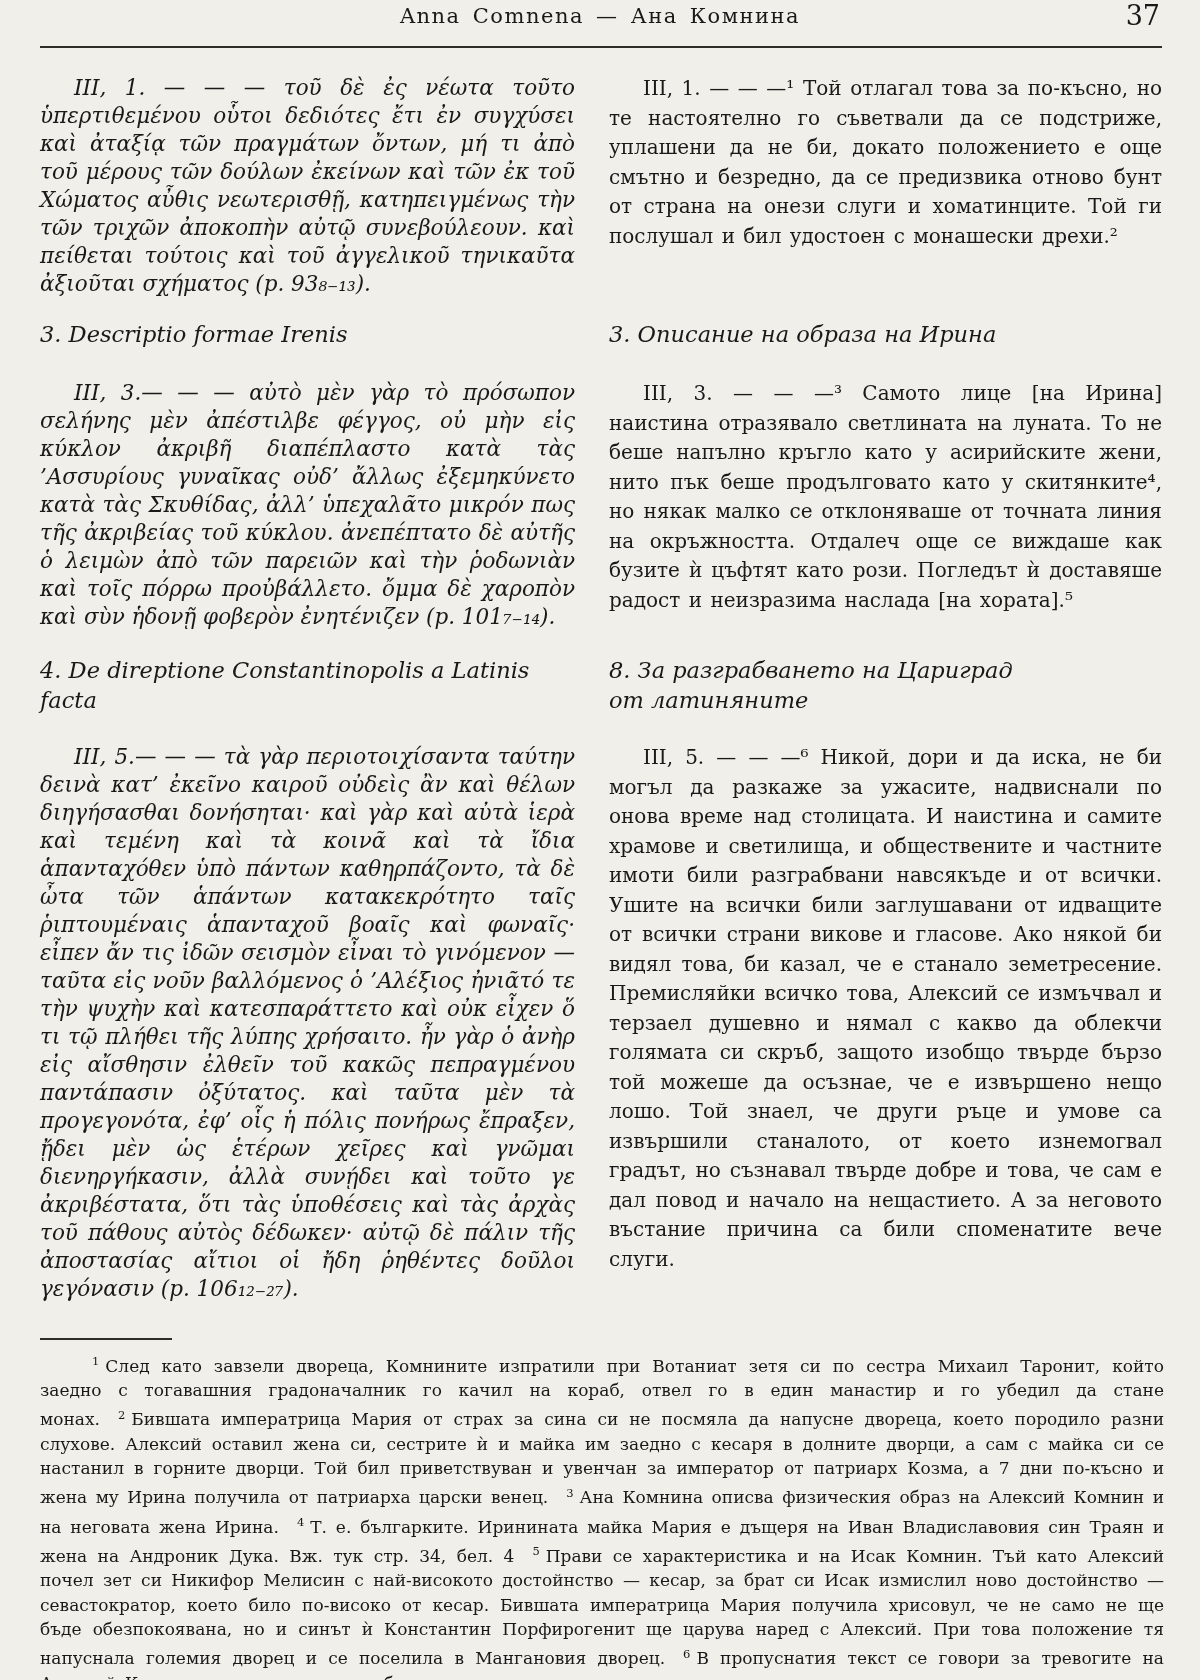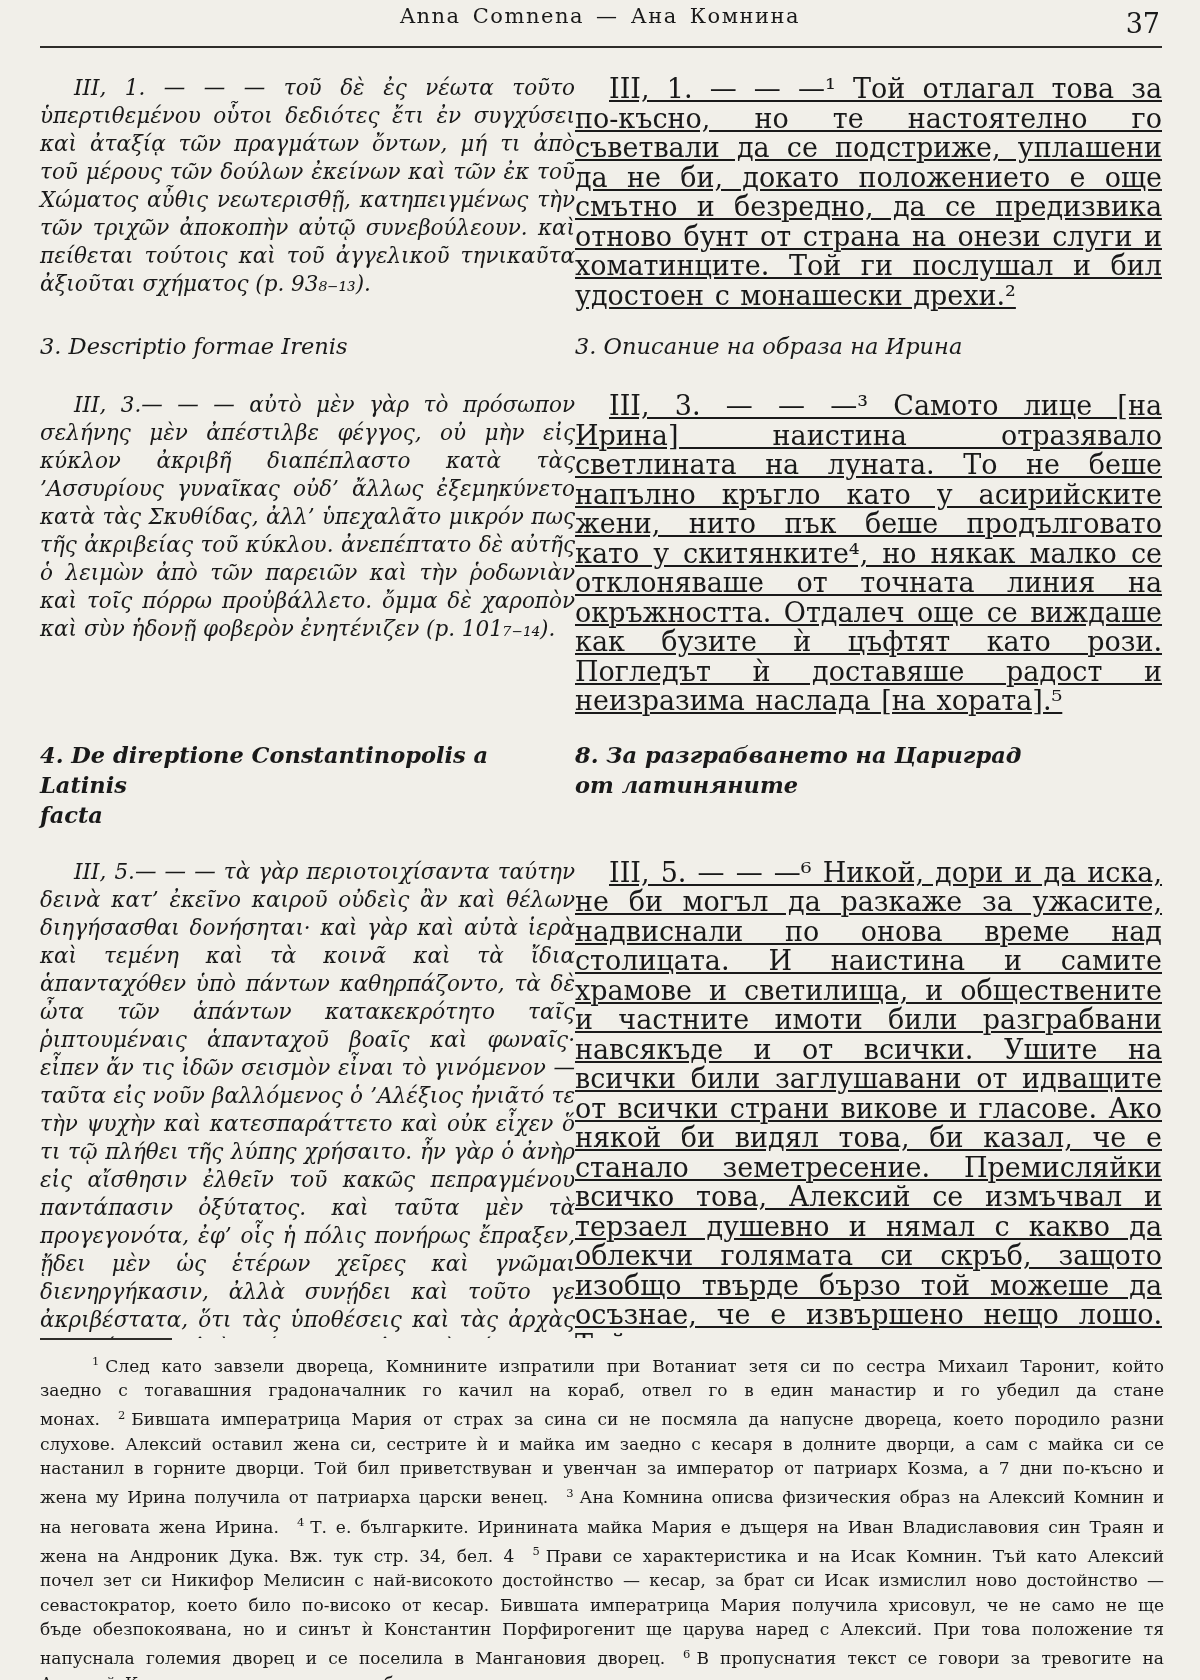--- a/index.html
+++ b/index.html
@@ -22,59 +22,59 @@
     height: 42px;
   }
   .running-title {
     text-align: center;
     font-size: 21px;
     letter-spacing: 1.5px;
     word-spacing: 4px;
   }
   .page-number {
     position: absolute;
-    top: 8px; right: 40px;
+    top: 0; right: 40px;
     font-size: 27px;
   }
   .head-rule {
     margin: 0 38px 0 40px;
     border: none;
     border-top: 2px solid #2e2d2a;
     height: 0;
   }
   
   .columns {
     margin: 26px 38px 0 40px;
     display: grid;
     grid-template-columns: 535px 1fr;
+    column-gap: 34px;
   }
   .para {
     text-align: justify;
     text-indent: 34px;
     margin: 0;
   }
   .greek {
     font-style: italic;
     font-size: 21.5px;
     line-height: 28px;
   }
   .bulg {
-    font-size: 27px;
+    font-size: 20px;
     line-height: 29.5px;
     word-spacing: 2px;
-    text-decoration: underline;
   }
   .sec-heading {
     font-style: italic;
     white-space: pre-line;
     font-size: 22.5px;
     line-height: 30px;
     padding: 21px 0 30px 0;
   }
-  .sec-heading.h4 { padding: 24px 0 28px 0; font-weight: bold; }
+  .sec-heading.h4 { padding: 24px 0 28px 0; }
   
   .footnotes {
     position: absolute;
     left: 40px; right: 36px; top: 1338px; bottom: 0;
     background: #f1efe9;
   }
   .footnote-rule {
     width: 132px;
     border: none;
     border-top: 2px solid #2e2d2a;

